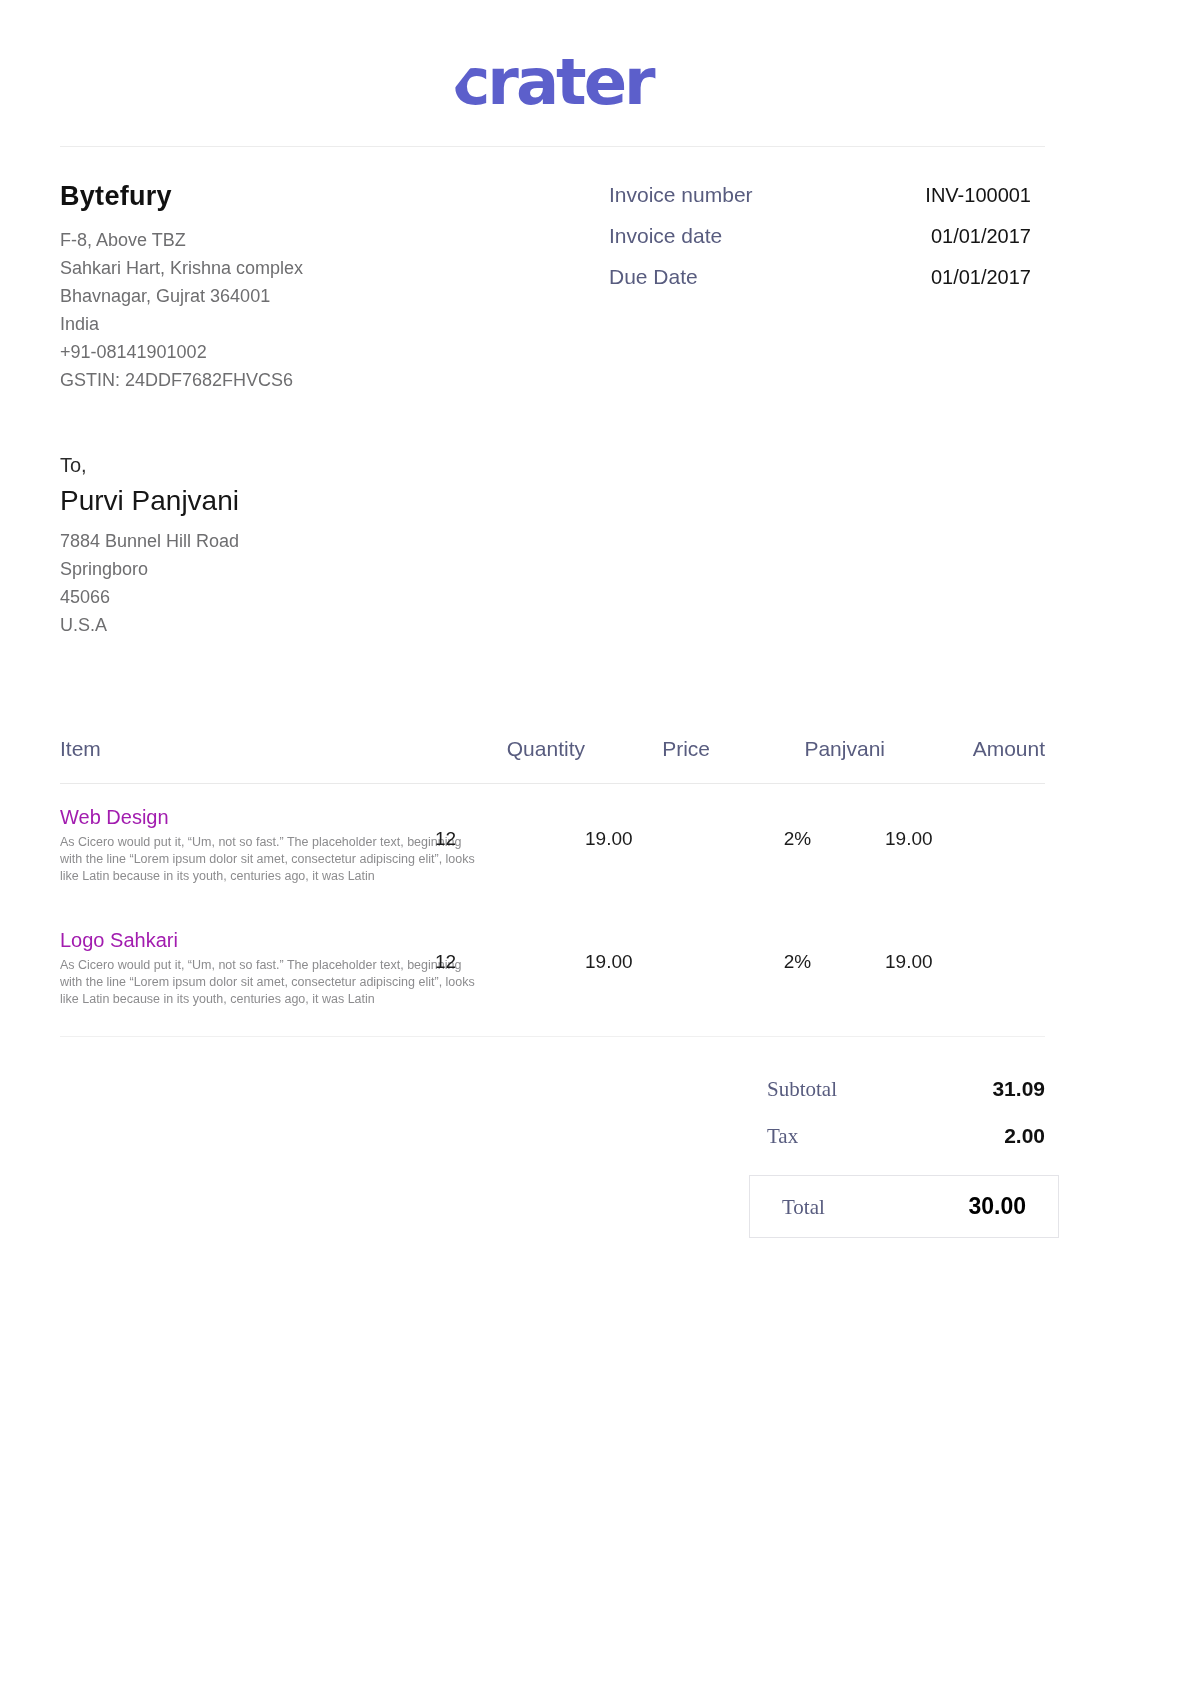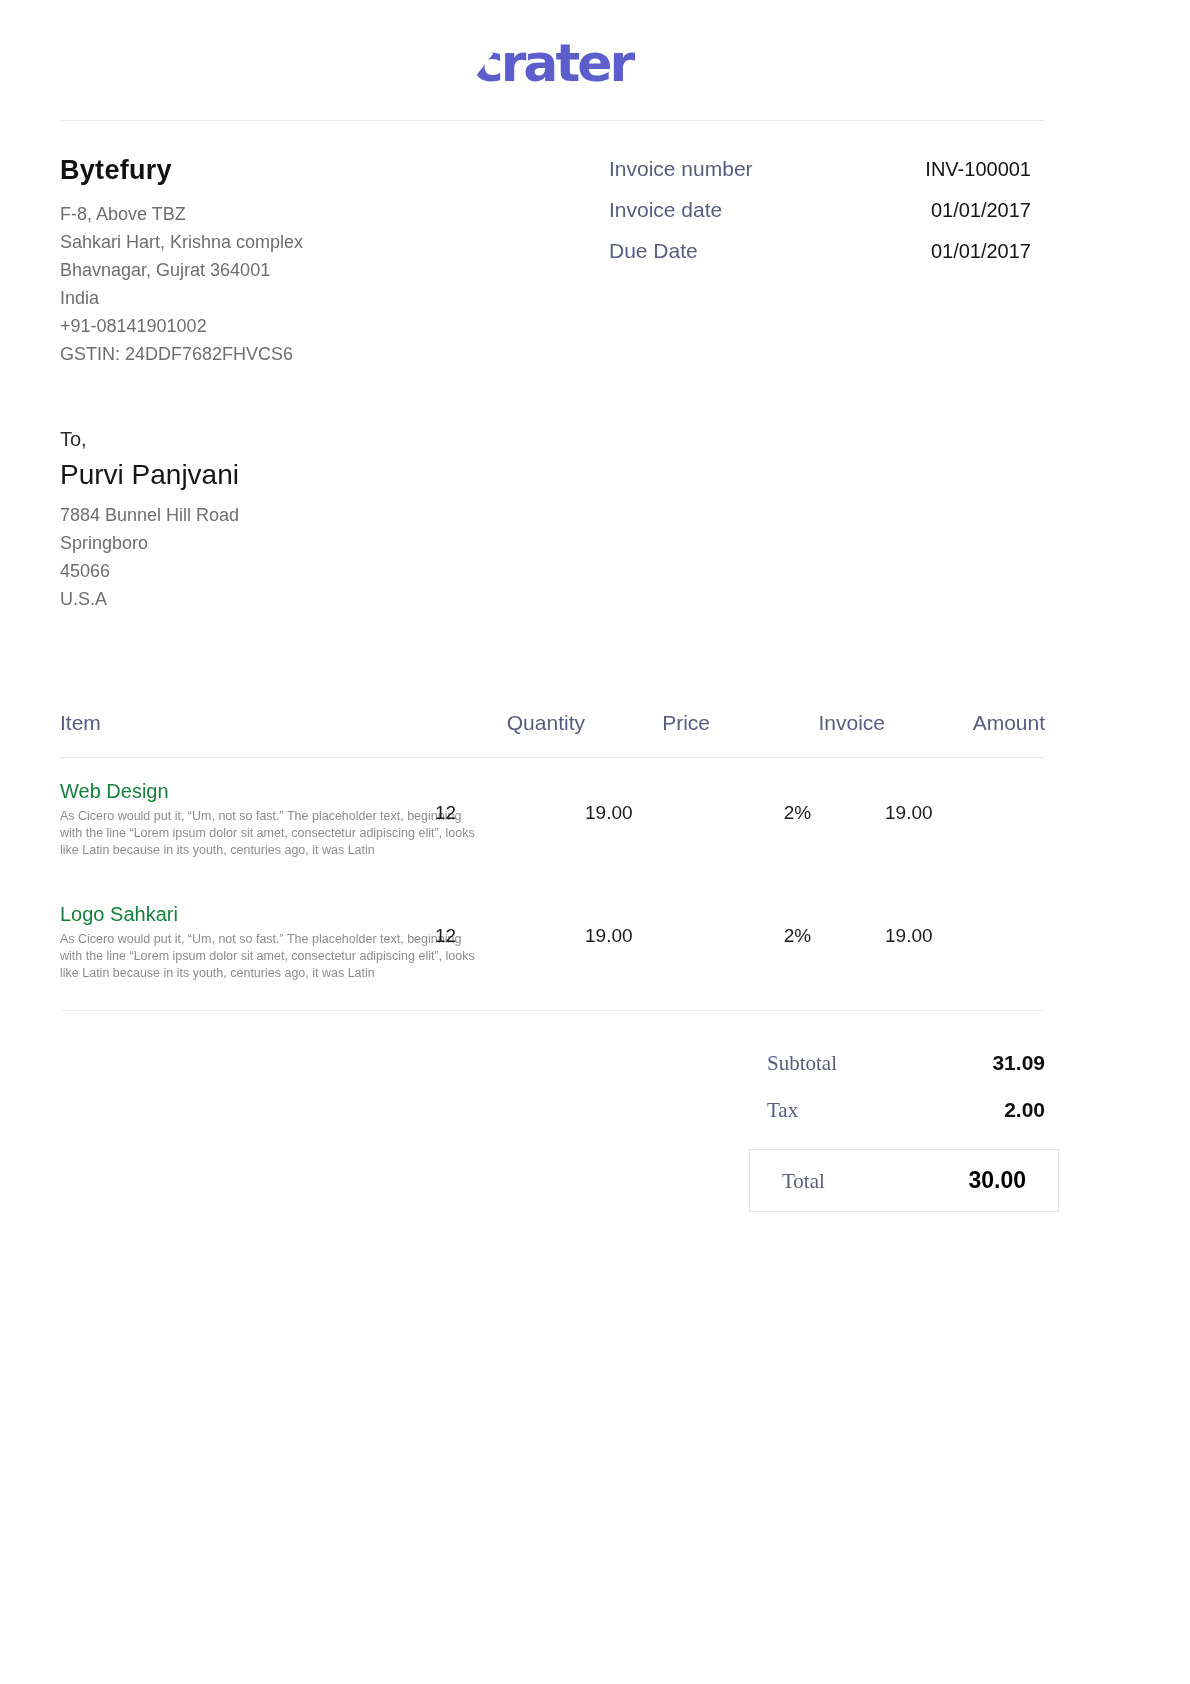--- a/index.html
+++ b/index.html
@@ -19,24 +19,25 @@
   
   .logo-wrap {
     text-align: center;
     margin-bottom: 26px;
   }
   .logo {
     display: inline-block;
     position: relative;
     font-family: "DejaVu Sans", sans-serif;
     font-weight: bold;
-    font-size: 52px;
+    font-size: 64px;
     letter-spacing: -3px;
     color: #5C5FCB;
     line-height: 1.15;
+    margin-top: 12px;
   }
   .logo .c-glyph { position: relative; display: inline-block; }
   .logo .c-slash {
     position: absolute;
     left: -2px;
     top: 12px;
     width: 11px;
     height: 40px;
     background: #ffffff;
     transform: rotate(38deg);
@@ -85,21 +86,21 @@
     align-items: start;
   }
   .th {
     font-size: 21px;
     color: #585C7F;
     padding-bottom: 22px;
   }
   .th.num { text-align: right; }
   .head-rule { grid-column: 1 / -1; border: none; border-top: 1px solid #e9e9e9; }
   .item-cell { padding-top: 22px; }
-  .item-name { font-size: 20px; color: #15803d; }
+  .item-name { font-size: 20px; color: #a21caf; }
   .item-desc {
     margin-top: 5px;
     font-size: 12.5px;
     line-height: 17px;
     color: #8c8c8e;
     width: 425px;
     max-width: 425px;
   }
   .val-cell {
     padding-top: 44px;
@@ -190,21 +191,21 @@
     <div class="addr-line">45066</div>
     <div class="addr-line">U.S.A</div>
   </div>
 
   <div class="items">
     <div class="items-grid">
 
       <div class="th">Item</div>
       <div class="th num">Quantity</div>
       <div class="th num">Price</div>
-      <div class="th num">Invoice</div>
+      <div class="th num">Panjvani</div>
       <div class="th num">Amount</div>
 
       <hr class="head-rule">
 
       <div class="item-cell">
         <div class="item-name">Web Design</div>
         <div class="item-desc">As Cicero would put it, “Um, not so fast.” The placeholder text, beginning with the line “Lorem ipsum dolor sit amet, consectetur adipiscing elit”, looks like Latin because in its youth, centuries ago, it was Latin</div>
       </div>
       <div class="val-cell">12</div>
       <div class="val-cell">19.00</div>

